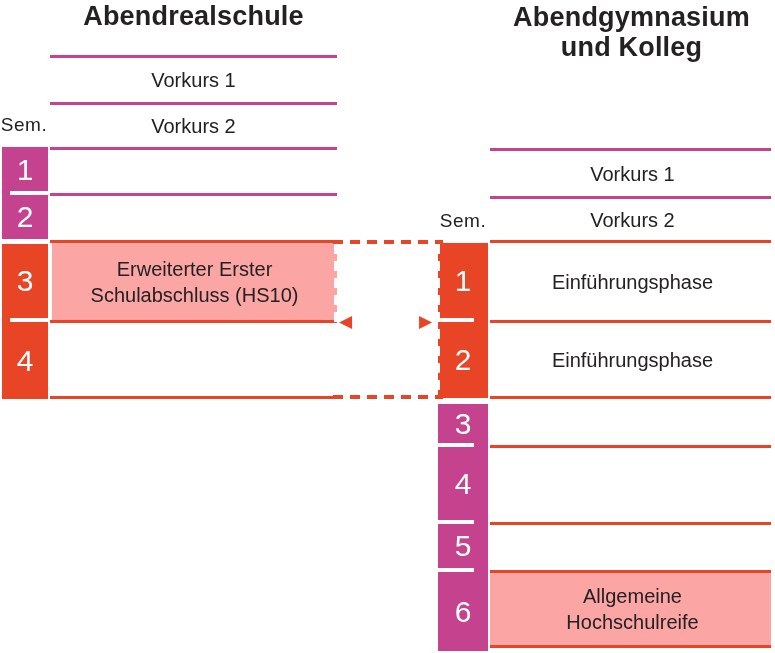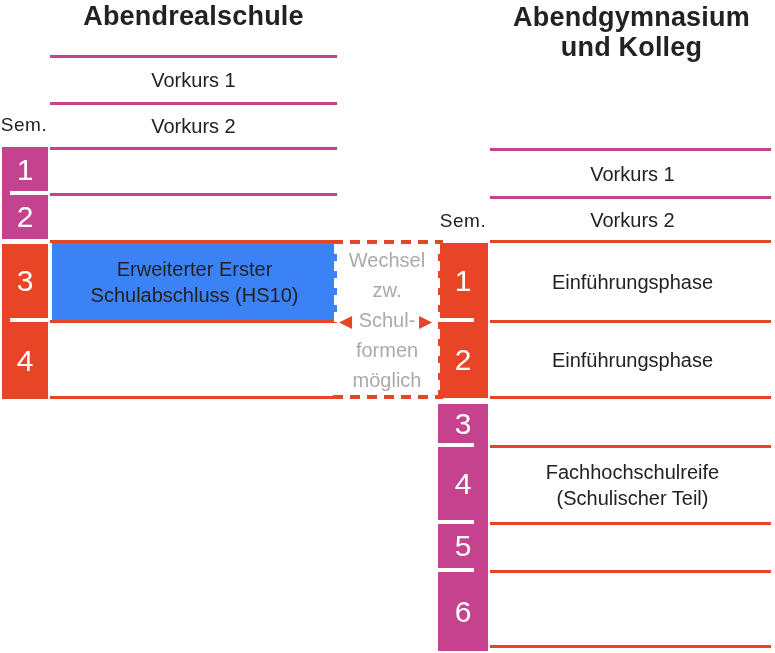--- a/index.html
+++ b/index.html
@@ -16,21 +16,21 @@
     display:flex;align-items:center;justify-content:center;text-align:center;
     font-size:20px;line-height:1.3;white-space:pre-line;
   }
   .sem{
     display:flex;align-items:center;justify-content:center;
     font-size:19px;letter-spacing:0.5px;text-align:right;
   }
   .hline{height:3px;}
   .m{background:#C5428F;}
   .r{background:#E84527;}
-  .graycell{background:#3b82f6;}
+  .graycell{background:#fca5a5;}
   .numrect{background:#C5428F;}
   .numrect.red{background:#E84527;}
   .whitesep{background:#ffffff;height:4px;}
   .num{
     display:flex;align-items:center;justify-content:center;
     color:#ffffff;font-size:30px;line-height:1;
   }
   .dash-h{
     height:4px;
     background:repeating-linear-gradient(90deg,#E84527 0 10px,transparent 10px 17px);
@@ -81,51 +81,44 @@
   <div class="abs whitesep" style="left:10px;top:318px;width:38px;"></div>
   <div class="abs num" style="left:2px;top:244px;width:46px;height:74px;">3</div>
   <div class="abs num" style="left:2px;top:322px;width:46px;height:77px;">4</div>
 
   <div class="abs notebox" style="left:337px;top:244px;width:100px;height:151px;"></div>
   <div class="abs dash-h" style="left:333px;top:240px;width:110px;"></div>
   <div class="abs dash-h" style="left:333px;top:395px;width:110px;"></div>
   <div class="abs dash-v" style="left:334px;top:244px;height:151px;"></div>
   <div class="abs dash-v" style="left:436px;top:244px;height:151px;"></div>
 
-  <div class="abs notetext" style="left:339px;top:245px;width:96px;height:150px;">
-    <span>Wechsel</span>
-    <span>zw.</span>
-    <span>Schul-</span>
-    <span>formen</span>
-    <span>möglich</span>
-  </div>
   <div class="abs arrow" style="left:339px;top:311px;">◀</div>
   <div class="abs arrow" style="left:419px;top:311px;">▶</div>
 
   <div class="abs title" style="left:468px;top:2px;width:327px;">Abendgymnasium
 und Kolleg</div>
 
   <div class="abs hline m" style="left:490px;top:148px;width:285px;"></div>
   <div class="abs cell" style="left:490px;top:151px;width:285px;height:45px;">Vorkurs 1</div>
   <div class="abs hline m" style="left:490px;top:196px;width:285px;"></div>
   <div class="abs cell" style="left:490px;top:199px;width:285px;height:41px;">Vorkurs 2</div>
   <div class="abs sem" style="left:438px;top:209px;width:50px;height:24px;">Sem.</div>
 
   <div class="abs hline r" style="left:490px;top:240px;width:285px;"></div>
   <div class="abs cell" style="left:490px;top:243px;width:285px;height:77px;">Einführungsphase</div>
   <div class="abs hline r" style="left:490px;top:320px;width:285px;"></div>
   <div class="abs cell" style="left:490px;top:323px;width:285px;height:73px;">Einführungsphase</div>
   <div class="abs hline r" style="left:490px;top:396px;width:285px;"></div>
   <div class="abs cell" style="left:490px;top:399px;width:285px;height:46px;"></div>
   <div class="abs hline r" style="left:490px;top:445px;width:285px;"></div>
-  <div class="abs cell" style="left:490px;top:448px;width:285px;height:74px;">Fachhochschulreife
-(Schulischer Teil)</div>
   <div class="abs hline r" style="left:490px;top:522px;width:285px;"></div>
   <div class="abs cell" style="left:490px;top:525px;width:285px;height:45px;"></div>
   <div class="abs hline r" style="left:490px;top:570px;width:285px;"></div>
+  <div class="abs cell graycell" style="left:490px;top:573px;width:285px;height:72px;">Allgemeine
+Hochschulreife</div>
   <div class="abs hline r" style="left:490px;top:645px;width:285px;"></div>
 
   <div class="abs numrect red" style="left:438px;top:243px;width:50px;height:155px;"></div>
   <div class="abs whitesep" style="left:438px;top:318px;width:36px;"></div>
   <div class="abs num" style="left:438px;top:243px;width:50px;height:75px;">1</div>
   <div class="abs num" style="left:438px;top:322px;width:50px;height:76px;">2</div>
 
   <div class="abs numrect" style="left:438px;top:404px;width:50px;height:247px;"></div>
   <div class="abs whitesep" style="left:438px;top:443px;width:36px;"></div>
   <div class="abs whitesep" style="left:438px;top:520px;width:36px;"></div>

